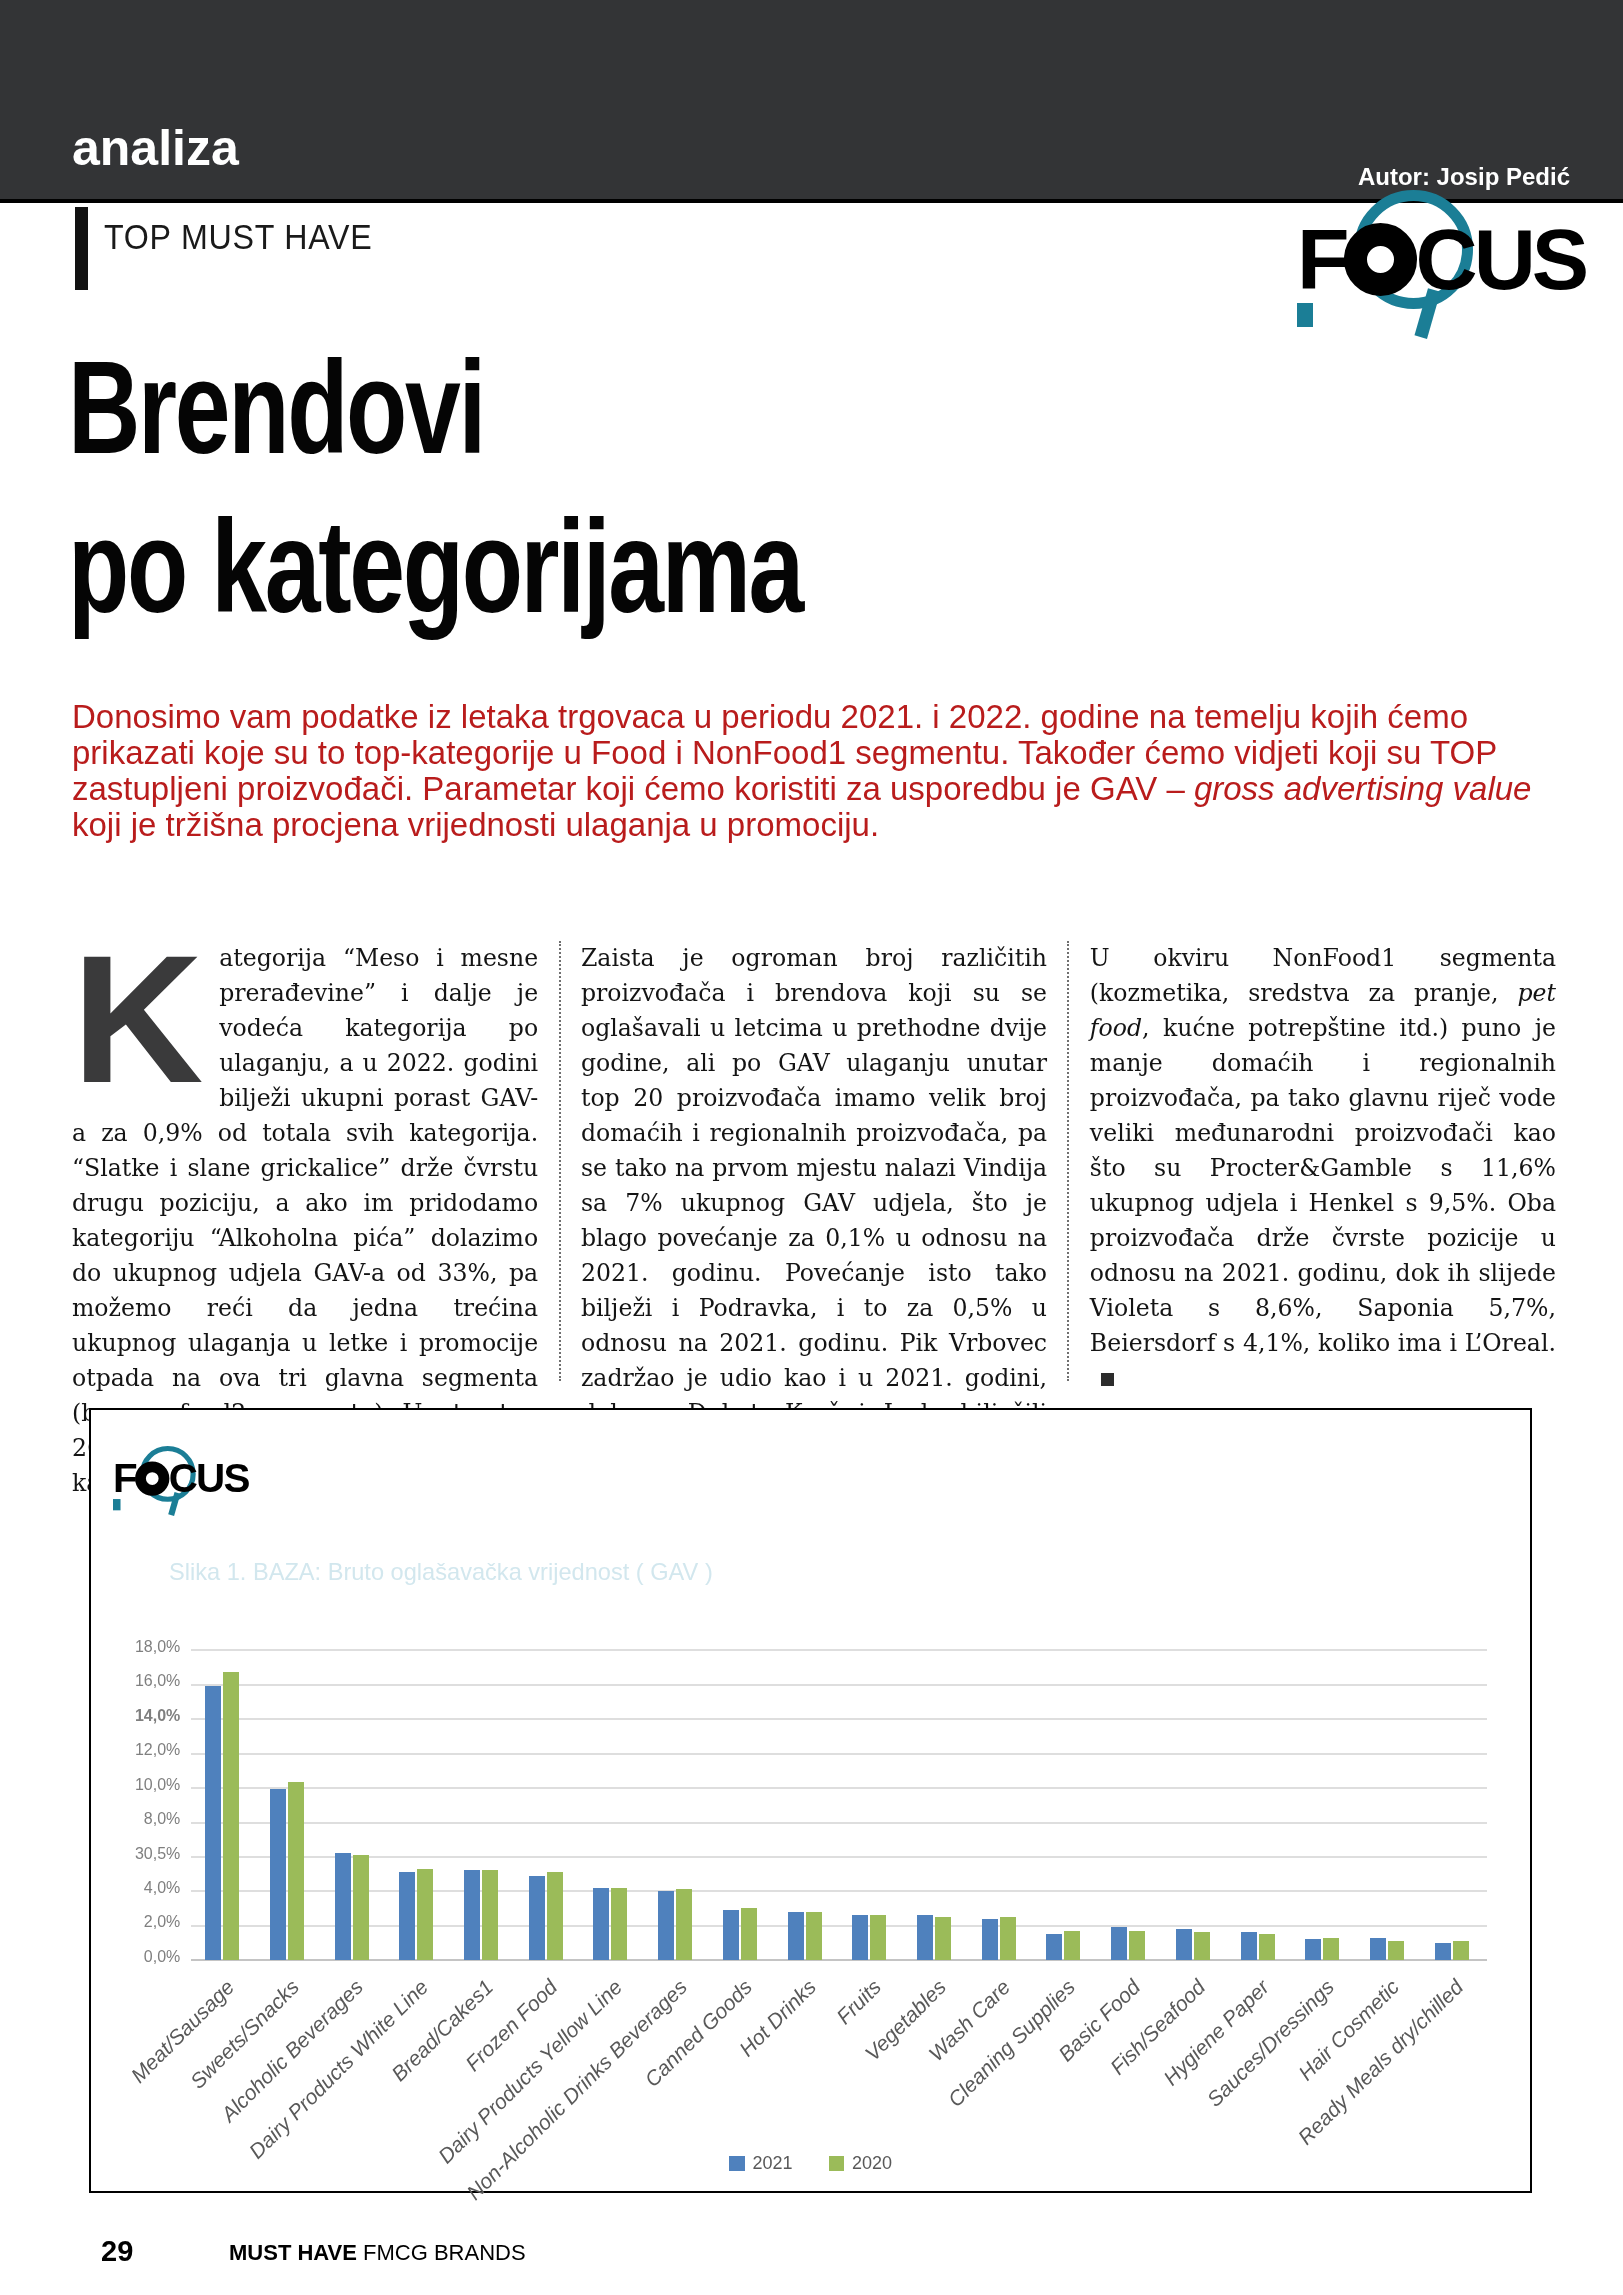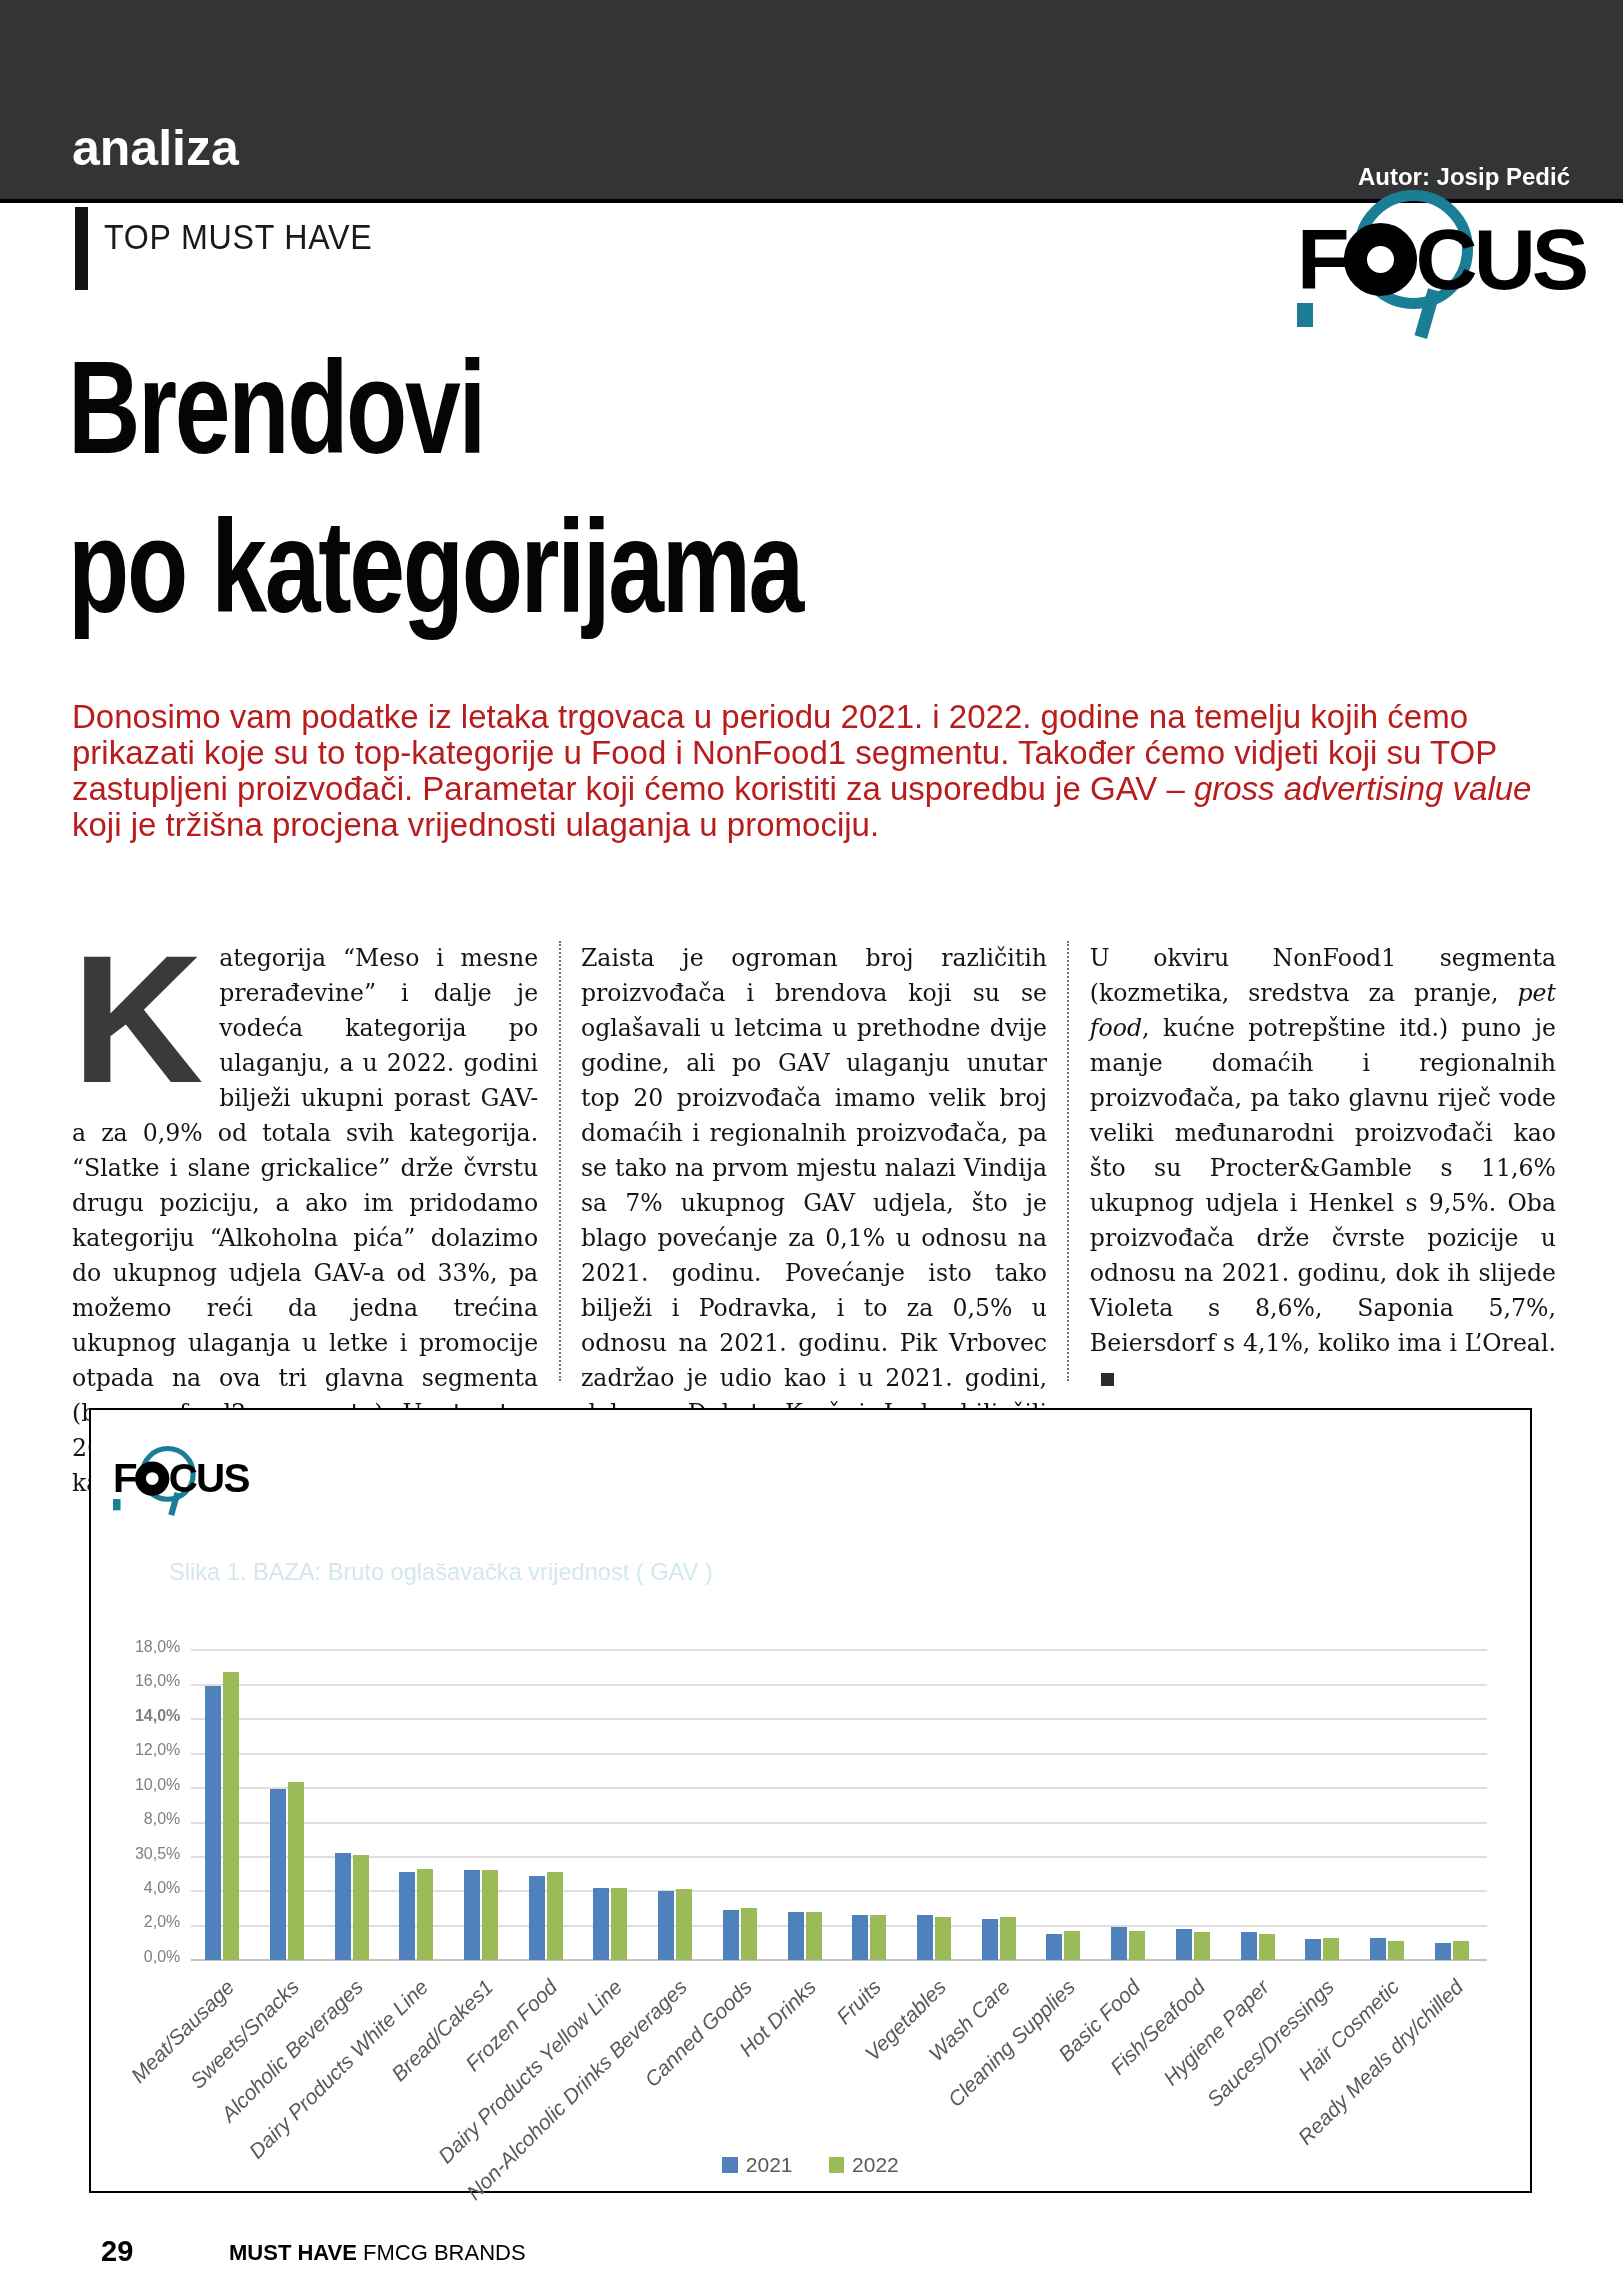--- a/index.html
+++ b/index.html
@@ -106,21 +106,21 @@
     position:absolute;left:6.3px;width:83px;text-align:right;
     font-size:16px;color:#7f7f7f;
   }
   .bar{position:absolute;bottom:0;width:15.7px;}
   .xlabel{
     position:absolute;width:330px;text-align:right;font-size:21px;font-style:italic;
     color:#595959;transform:rotate(-45deg);transform-origin:100% 0;white-space:nowrap;
   }
   .legend{
     position:absolute;left:0;right:0;top:743px;display:flex;gap:36px;
-    justify-content:center;align-items:center;font-size:21px;color:#595959;
+    justify-content:center;align-items:center;font-size:18px;color:#595959;
   }
   .legend-item{display:flex;align-items:center;gap:7.9px;}
   .swatch{width:15.7px;height:15.7px;display:inline-block;}
   
   .footer-page{position:absolute;left:101px;top:2235px;font-size:29px;font-weight:800;color:#000;}
   .footer-brand{position:absolute;left:229px;top:2240px;font-size:22px;color:#000;letter-spacing:0px;}
   .footer-brand b{font-weight:800;}
 </style>
 </head>
 <body>
@@ -231,21 +231,21 @@
       <div class="bar" title="Ready Meals dry/chilled 2021" style="left: 1244px; height: 17px; background: rgb(79, 129, 189);"></div>
       <div class="bar" title="Ready Meals dry/chilled 2022" style="left: 1262px; height: 19px; background: rgb(155, 187, 89);"></div>
     </div>
   <div class="legend">
       <div class="legend-item">
         <span class="swatch" style="background: rgb(79, 129, 189);"></span>
         <span>2021</span>
       </div>
       <div class="legend-item">
         <span class="swatch" style="background: rgb(155, 187, 89);"></span>
-        <span>2022</span>
+        <span>2020</span>
       </div>
     </div>
 <div class="ytick" style="top: 538px;">0,0%</div>
     <div class="ytick" style="top: 503px;">2,0%</div>
     <div class="ytick" style="top: 469px;">4,0%</div>
     <div class="ytick" style="top: 435px;">30,5%</div>
     <div class="ytick" style="top: 400px;">8,0%</div>
     <div class="ytick" style="top: 366px;">10,0%</div>
     <div class="ytick" style="top: 331px;">12,0%</div>
     <div class="ytick" style="top: 297px; font-weight: bold;">14,0%</div>

